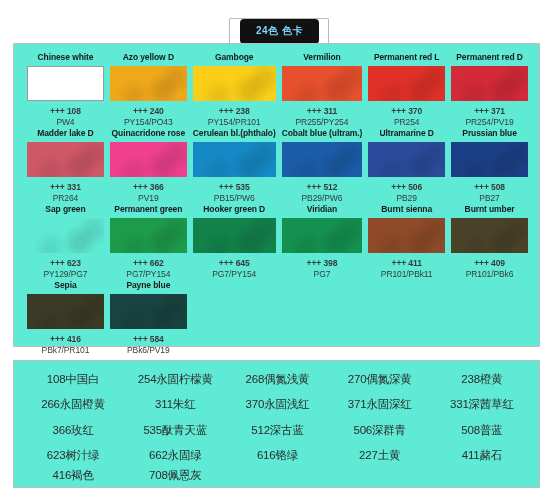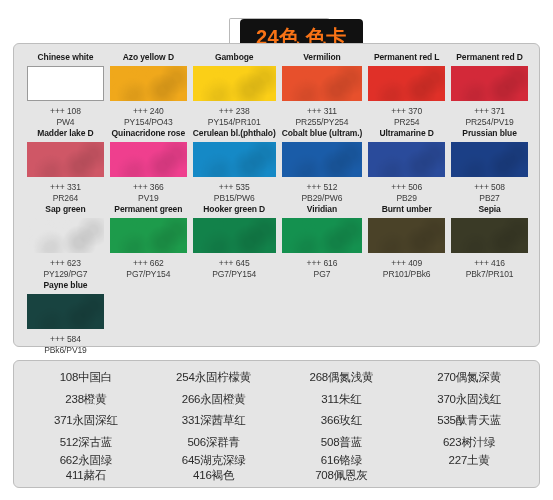--- a/index.html
+++ b/index.html
@@ -15,34 +15,34 @@
   #tab-wrap{
     position:absolute;left:0;top:8px;width:553px;height:38px;
   }
   #tab-bracket{
     position:absolute;left:229px;top:10px;width:100px;height:34px;
     border:1px solid #b9b9b9;border-bottom:none;border-radius:2px 2px 0 0;
     box-sizing:border-box;
   }
   #title-tab{
     position:absolute;left:240px;top:11px;
-    background:#111111;color:#f97316;
+    background:#111111;color:#7dd3fc;
     padding:5px 16px 6px 16px;
     border-radius:4px;
-    font-size:20px;font-weight:bold;
+    font-size:10px;font-weight:bold;
     letter-spacing:.5px;
     white-space:nowrap;
   }
 
   
   .panel{
     position:absolute;
     border:1px solid #bdbdbd;
-    border-radius:6px;
-    background:#e5e5e5;
+    border-radius:1px;
+    background:#5eead4;
     box-sizing:border-box;
   }
   #swatch-panel{left:13px;top:43px;width:527px;height:304px;}
   #legend-panel{left:13px;top:360px;width:527px;height:128px;}
 
   
   #swatch-grid{
     position:absolute;left:0;top:0;width:527px;height:304px;
     display:grid;
     grid-template-columns:repeat(6,1fr);
@@ -77,32 +77,32 @@
       radial-gradient(circle at 14% 28%, rgba(255,255,255,.55) 0 9%, rgba(255,255,255,0) 32%),
       radial-gradient(circle at 68% 70%, rgba(0,0,0,.22) 0 8%, rgba(0,0,0,0) 30%),
       radial-gradient(circle at 42% 12%, rgba(255,255,255,.35) 0 7%, rgba(255,255,255,0) 26%),
       radial-gradient(circle at 86% 34%, rgba(0,0,0,.18) 0 6%, rgba(0,0,0,0) 24%),
       radial-gradient(circle at 30% 82%, rgba(0,0,0,.15) 0 7%, rgba(0,0,0,0) 28%);
     mix-blend-mode:multiply;
     pointer-events:none;
   }
   .chip-code{
     font-size:8.5px;color:#3a3a3a;margin-top:5px;line-height:11px;
-    white-space:nowrap;letter-spacing:-.1px;
+    white-space:nowrap;letter-spacing:-.1px;font-weight:bold;
   }
   .chip-pig{
     font-size:8.5px;color:#3a3a3a;line-height:11px;
     white-space:nowrap;letter-spacing:-.1px;
   }
 
   
   #legend-grid{
     position:absolute;left:0;top:0;width:527px;height:128px;
     display:grid;
-    grid-template-columns:repeat(4,1fr);
+    grid-template-columns:repeat(5,1fr);
     grid-template-rows:repeat(4,1fr);
     padding:6px 8px;
     box-sizing:border-box;
   }
   .legend-cell{
     display:flex;align-items:center;justify-content:center;
     font-size:11.5px;color:#2b2b2b;
     white-space:nowrap;
     letter-spacing:-.2px;
   }
@@ -233,22 +233,30 @@
           <div class="chip-tex"></div>
         </div>
         <div class="chip-code">+++ 645</div>
         <div class="chip-pig">PG7/PY154</div>
       </div>
       <div class="cell">
         <div class="cell-name">Viridian</div>
         <div class="chip" style="background: rgb(20, 145, 79);">
           <div class="chip-tex"></div>
         </div>
-        <div class="chip-code">+++ 616</div>
+        <div class="chip-code">+++ 398</div>
         <div class="chip-pig">PG7</div>
+      </div>
+      <div class="cell">
+        <div class="cell-name">Burnt sienna</div>
+        <div class="chip" style="background: rgb(142, 74, 41);">
+          <div class="chip-tex"></div>
+        </div>
+        <div class="chip-code">+++ 411</div>
+        <div class="chip-pig">PR101/PBk11</div>
       </div>
       <div class="cell">
         <div class="cell-name">Burnt umber</div>
         <div class="chip" style="background: rgb(74, 66, 40);">
           <div class="chip-tex"></div>
         </div>
         <div class="chip-code">+++ 409</div>
         <div class="chip-pig">PR101/PBk6</div>
       </div>
       <div class="cell">
@@ -282,20 +290,19 @@
       <div class="legend-cell">370永固浅红</div>
       <div class="legend-cell">371永固深红</div>
       <div class="legend-cell">331深茜草红</div>
       <div class="legend-cell">366玫红</div>
       <div class="legend-cell">535酞青天蓝</div>
       <div class="legend-cell">512深古蓝</div>
       <div class="legend-cell">506深群青</div>
       <div class="legend-cell">508普蓝</div>
       <div class="legend-cell">623树汁绿</div>
       <div class="legend-cell">662永固绿</div>
-      <div class="legend-cell">645湖克深绿</div>
       <div class="legend-cell">616铬绿</div>
       <div class="legend-cell">227土黄</div>
       <div class="legend-cell">411赭石</div>
       <div class="legend-cell">416褐色</div>
       <div class="legend-cell">708佩恩灰</div>
     </div>
 </div>
 
 </body></html>

